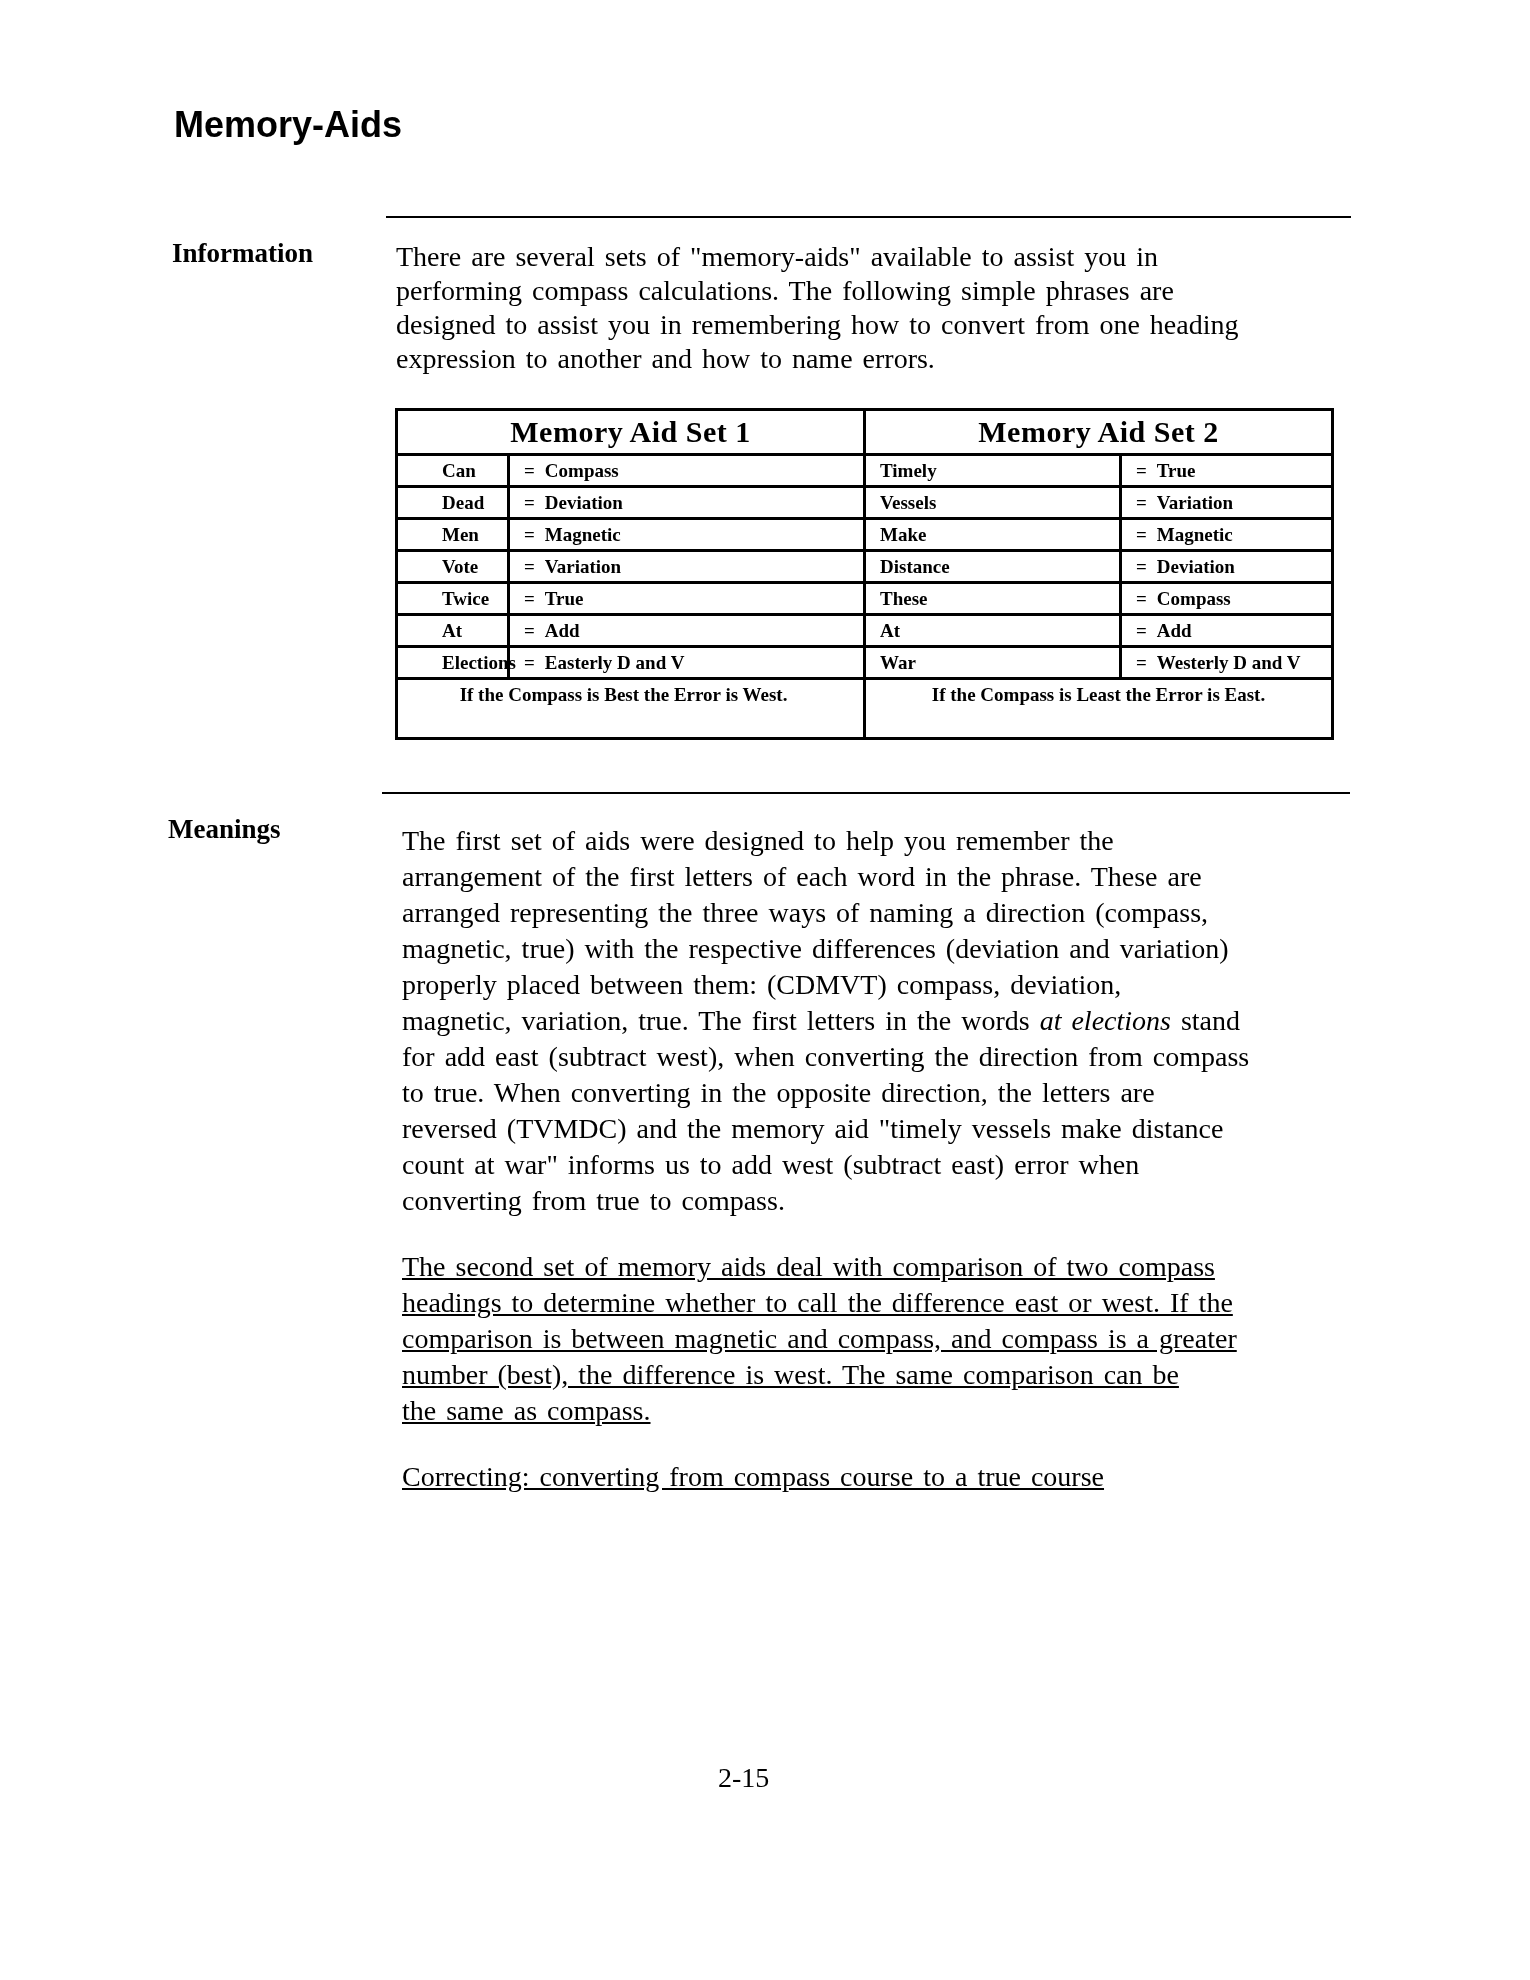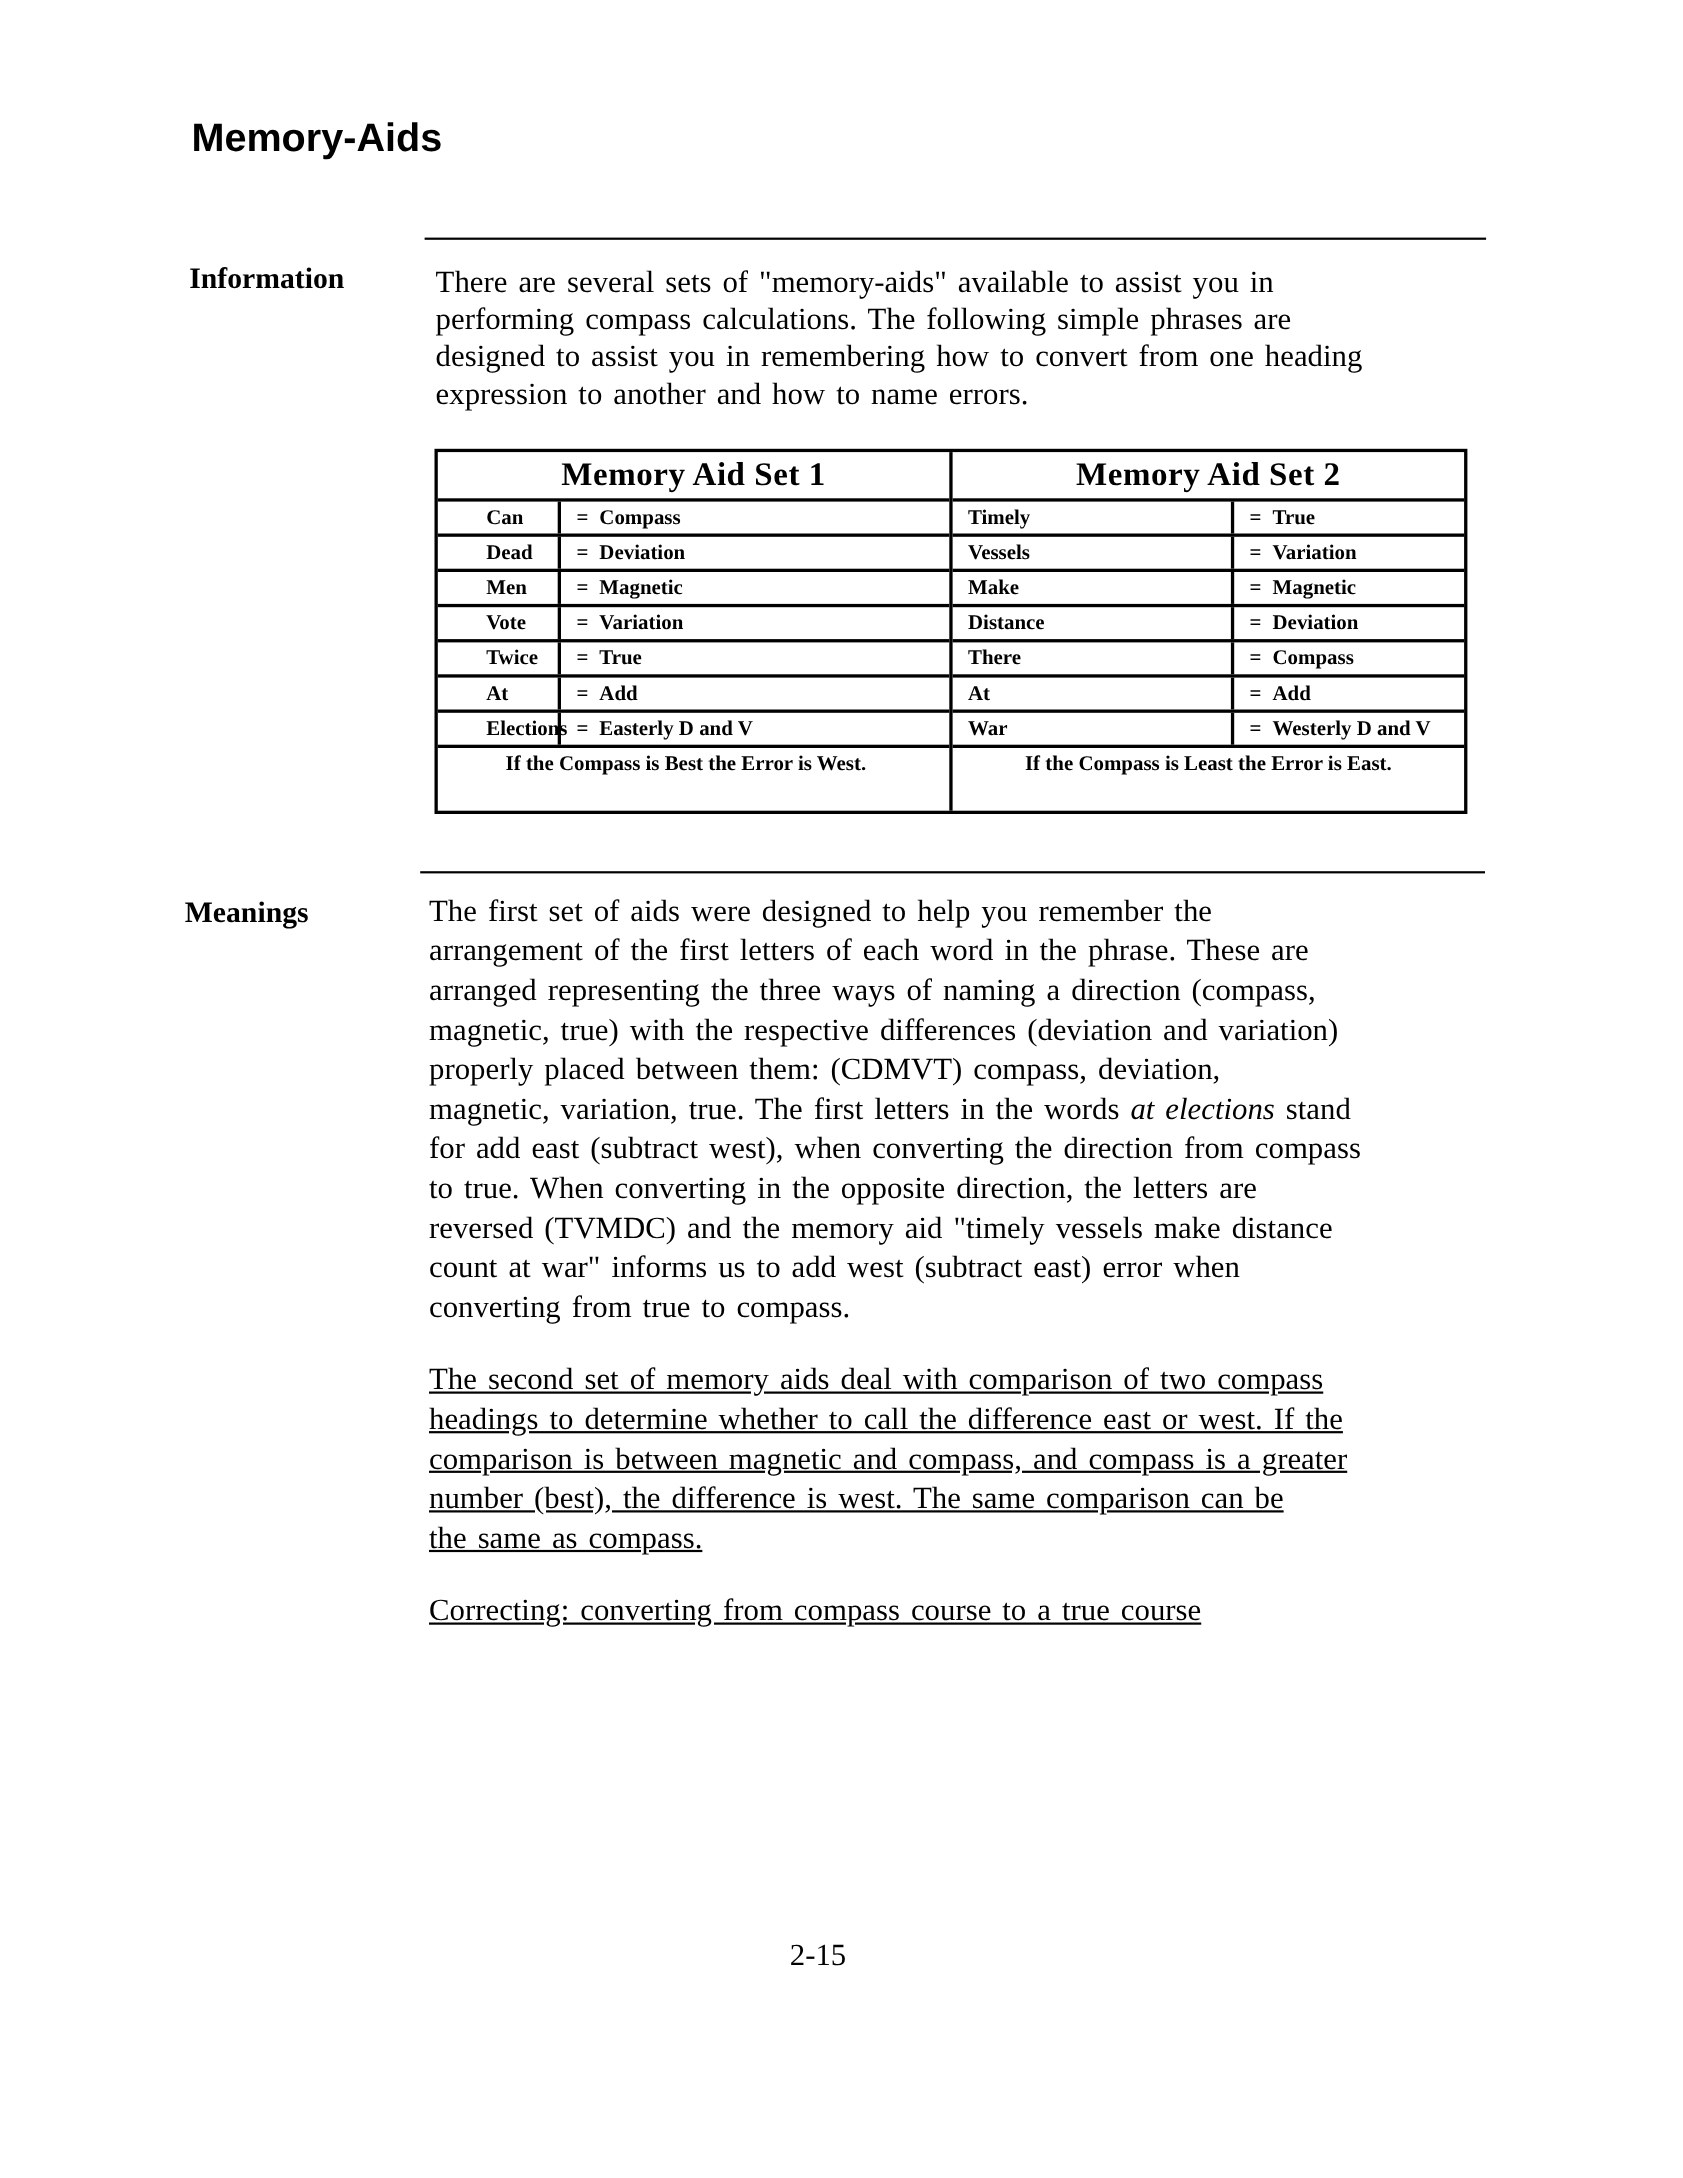--- a/index.html
+++ b/index.html
@@ -15,21 +15,21 @@
     .side-label {
       position: absolute; font-family: "Liberation Serif", serif; font-weight: bold; font-size: 27px;
     }
     .label-info { left: 172px; top: 238px; }
     .label-meanings { left: 168px; top: 814px; }
     .body-text {
       position: absolute; font-family: "Liberation Serif", serif; font-size: 28px;
       line-height: 34px; word-spacing: 3px; margin: 0;
     }
     .info-para { left: 396px; top: 240px; width: 930px; }
-    .para { margin: 0; }
+    .para { margin: 12px; }
     .meanings { left: 390px; top: 811px; width: 945px; }
     .meanings .para + .para { margin-top: 30px; }
     .meanings .l2 { line-height: 36px; text-decoration: underline; }
     .meanings .tight { line-height: 36px; }
 
     
     .aid-table {
       position: absolute; left: 395px; top: 408px; width: 939px; height: 332px;
       border: 3px solid #000; box-sizing: border-box;
       display: flex; font-family: "Liberation Serif", serif;
@@ -153,21 +153,21 @@
         </div>
     </div>
     <div class="aid-row">
       <div class="aid-word">Distance</div>
       <div class="aid-meaning">
           <span class="aid-eq">=</span>
           <span>Deviation</span>
         </div>
     </div>
     <div class="aid-row">
-      <div class="aid-word">There</div>
+      <div class="aid-word">These</div>
       <div class="aid-meaning">
           <span class="aid-eq">=</span>
           <span>Compass</span>
         </div>
     </div>
     <div class="aid-row">
       <div class="aid-word">At</div>
       <div class="aid-meaning">
           <span class="aid-eq">=</span>
           <span>Add</span>

